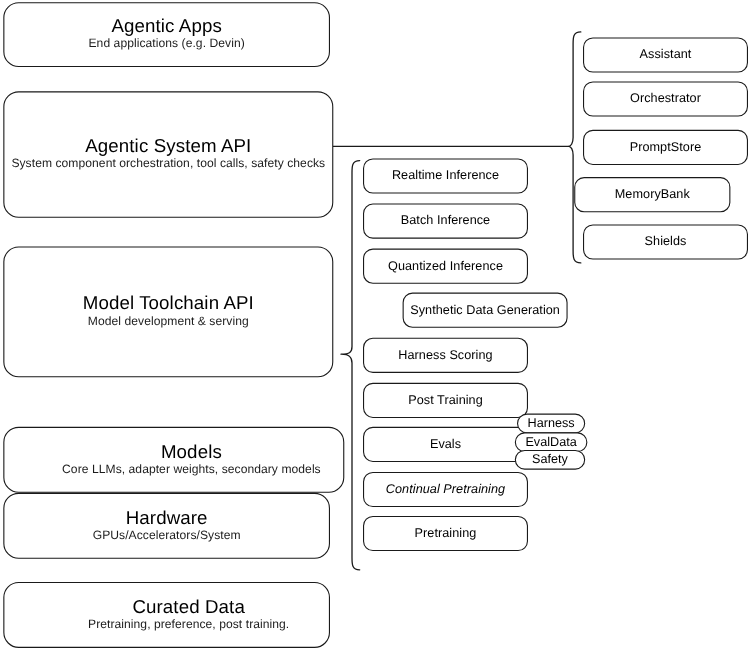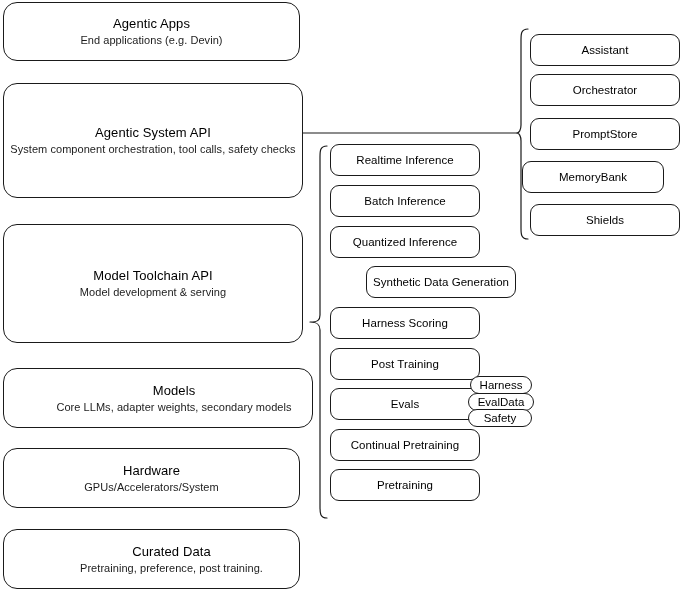--- a/index.html
+++ b/index.html
@@ -32,21 +32,21 @@
     align-items: center;
     justify-content: center;
     text-align: center;
   }
 
   
   .layer {
     border-radius: 14px;
   }
   .layer .title {
-    font-size: 13px;
+    font-size: 17px;
     line-height: 16px;
     color: #000;
     letter-spacing: 0.1px;
   }
   .layer .sub {
     font-size: 11px;
     line-height: 13px;
     color: #1c1c1c;
     margin-top: 2px;
     letter-spacing: 0.05px;
@@ -133,21 +133,21 @@
   <div class="box layer" style="left:3px; top:83px; width:300px; height:115px;">
     <div class="title">Agentic System API</div>
     <div class="sub">System component orchestration, tool calls, safety checks</div>
   </div>
 
   <div class="box layer" style="left:3px; top:224px; width:300px; height:119px;">
     <div class="title">Model Toolchain API</div>
     <div class="sub">Model development &amp; serving</div>
   </div>
 
-  <div class="box layer" style="left:3px; top:368px; width:310px; height:60px;padding-left:32px;">
+  <div class="box layer" style="left:3px; top:388px; width:310px; height:60px;padding-left:32px;">
     <div class="title">Models</div>
     <div class="sub">Core LLMs, adapter weights, secondary models</div>
   </div>
 
   <div class="box layer" style="left:3px; top:448px; width:297px; height:60px;">
     <div class="title">Hardware</div>
     <div class="sub">GPUs/Accelerators/System</div>
   </div>
 
   <div class="box layer" style="left:3px; top:529px; width:297px; height:60px;padding-left:40px;">
@@ -169,21 +169,21 @@
   </div>
   <div class="box chip" style="left:330px; top:307px; width:150px; height:32px;">
     <div class="label">Harness Scoring</div>
   </div>
   <div class="box chip" style="left:330px; top:348px; width:150px; height:32px;">
     <div class="label">Post Training</div>
   </div>
   <div class="box chip" style="left:330px; top:388px; width:150px; height:32px;">
     <div class="label">Evals</div>
   </div>
-  <div class="box chip" style="left:330px; top:429px; width:150px; height:32px;">
+  <div class="box chip" style="left:330px; top:429px; width:150px; height:32px;font-style:italic;">
     <div class="label">Continual Pretraining</div>
   </div>
   <div class="box chip" style="left:330px; top:469px; width:150px; height:32px;">
     <div class="label">Pretraining</div>
   </div>
 
   <div class="pill" style="left:470px; top:376px; width:62px; height:18px;">
     <div class="label">Harness</div>
   </div>
   <div class="pill" style="left:468px; top:393px; width:66px; height:18px;">

